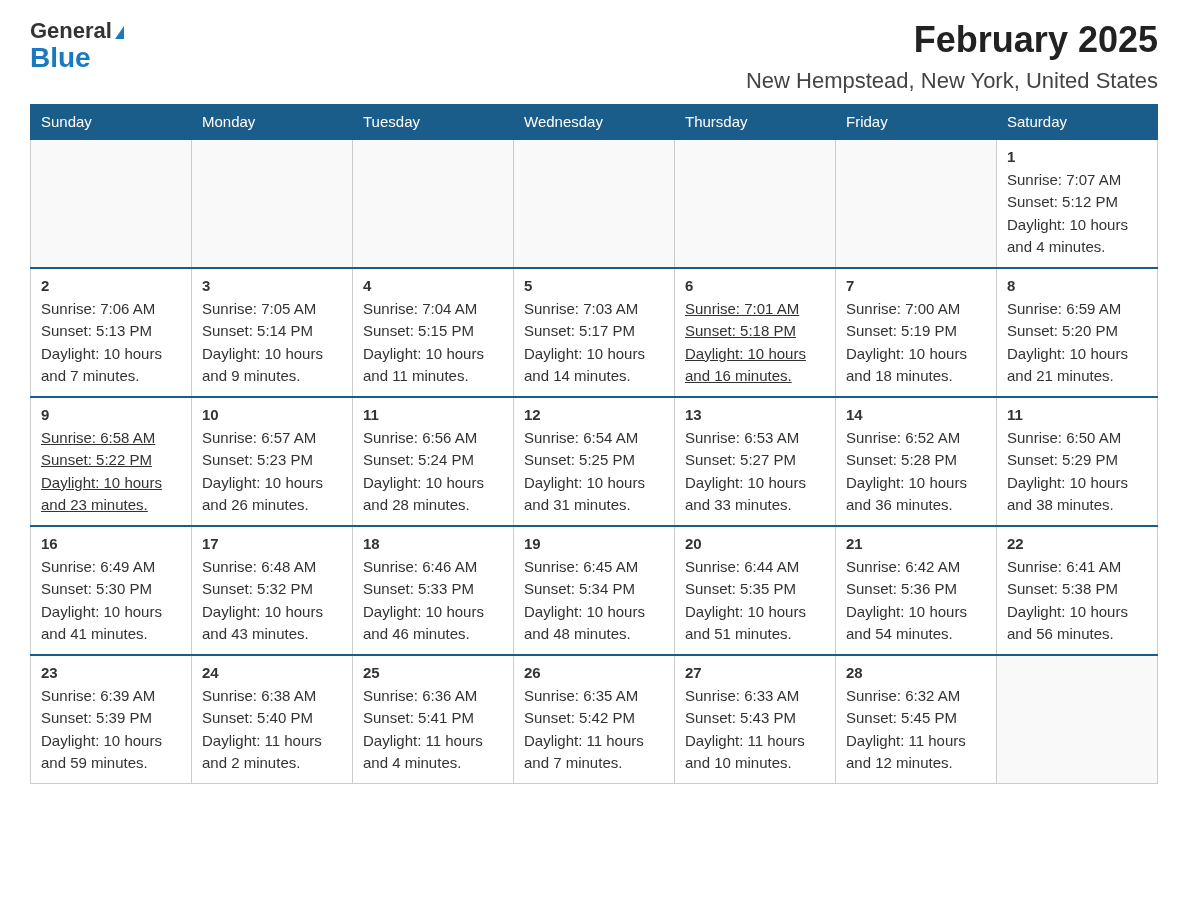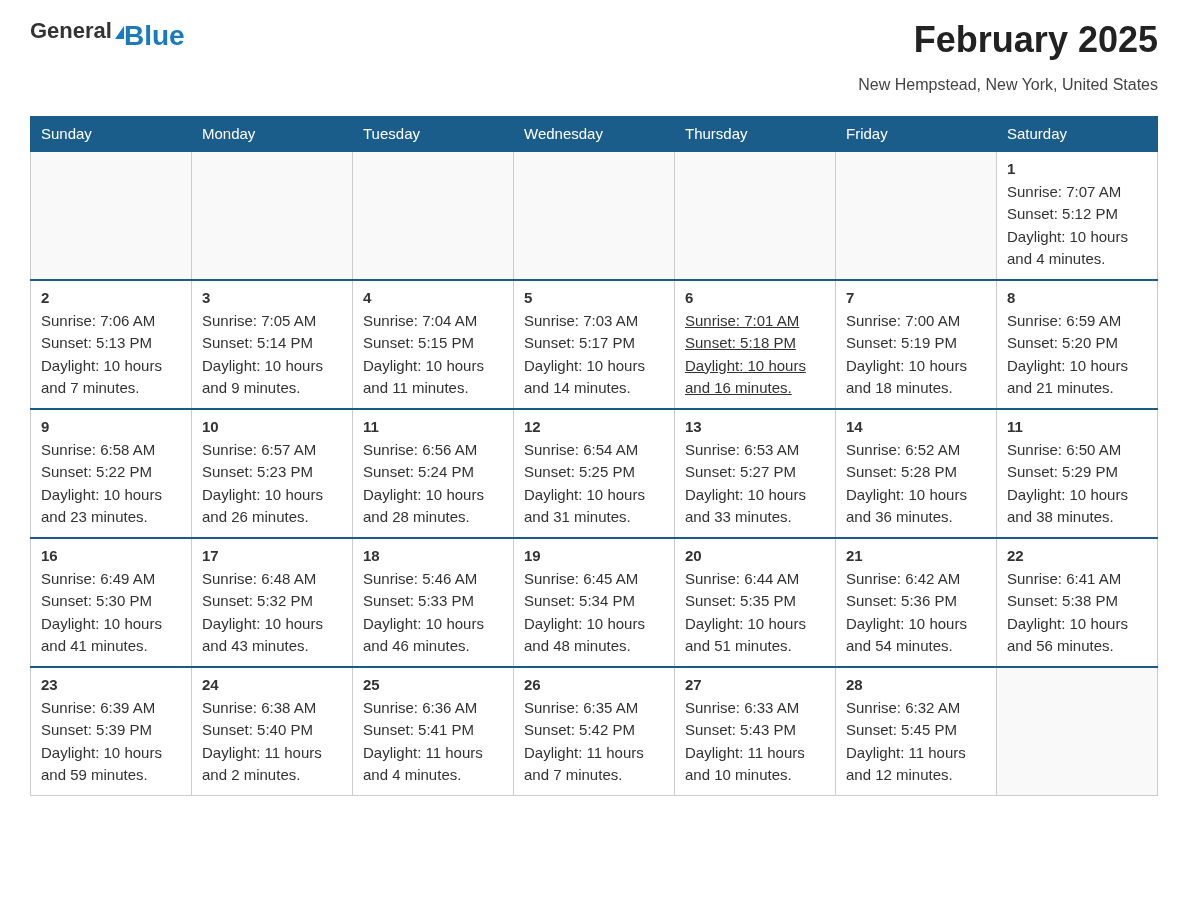--- a/index.html
+++ b/index.html
@@ -10,21 +10,21 @@
       padding: 20px 30px;
     }
     .header-section {
       display: flex;
       justify-content: space-between;
       align-items: flex-start;
       margin-bottom: 10px;
     }
     .logo {
       display: flex;
-      flex-direction: row;
+      flex-direction: column;
       align-items: flex-start;
     }
     .logo-text {
       font-size: 22px;
       font-weight: bold;
       color: #333;
       line-height: 1;
     }
     .logo-row {
       display: flex;
@@ -38,28 +38,28 @@
     .title-section {
       text-align: right;
     }
     .page-title {
       font-size: 36px;
       font-weight: bold;
       color: #222;
       line-height: 1.1;
     }
     .subtitle {
-      font-size: 16px;
+      font-size: 22px;
       color: #444;
-      margin-top: 16px;
+      margin-top: 8px;
     }
     .calendar {
       width: 100%;
       border-collapse: collapse;
-      margin-top: 22px;
+      margin-top: 10px;
     }
     .calendar th {
       background-color: #1a5c8a;
       color: #fff;
       text-align: left;
       padding: 8px 10px;
       font-size: 15px;
       font-weight: normal;
       border: 1px solid #1a5c8a;
     }
@@ -176,21 +176,21 @@
         <td>
           <span class="day-number">8</span>
           <div class="day-info" style="white-space: pre-line;">Sunrise: 6:59 AM
 Sunset: 5:20 PM
 Daylight: 10 hours and 21 minutes.</div>
         </td>
       </tr>
       <tr class="week-row">
         <td>
           <span class="day-number">9</span>
-          <div class="day-info" style="white-space: pre-line;">Sunrise: 6:58 AM
+          <div class="day-info" style="white-space: pre-line; text-decoration: underline;">Sunrise: 6:58 AM
 Sunset: 5:22 PM
 Daylight: 10 hours and 23 minutes.</div>
         </td>
         <td>
           <span class="day-number">10</span>
           <div class="day-info" style="white-space: pre-line;">Sunrise: 6:57 AM
 Sunset: 5:23 PM
 Daylight: 10 hours and 26 minutes.</div>
         </td>
         <td>
@@ -232,21 +232,21 @@
 Daylight: 10 hours and 41 minutes.</div>
         </td>
         <td>
           <span class="day-number">17</span>
           <div class="day-info" style="white-space: pre-line;">Sunrise: 6:48 AM
 Sunset: 5:32 PM
 Daylight: 10 hours and 43 minutes.</div>
         </td>
         <td>
           <span class="day-number">18</span>
-          <div class="day-info" style="white-space: pre-line;">Sunrise: 5:46 AM
+          <div class="day-info" style="white-space: pre-line;">Sunrise: 6:46 AM
 Sunset: 5:33 PM
 Daylight: 10 hours and 46 minutes.</div>
         </td>
         <td>
           <span class="day-number">19</span>
           <div class="day-info" style="white-space: pre-line;">Sunrise: 6:45 AM
 Sunset: 5:34 PM
 Daylight: 10 hours and 48 minutes.</div>
         </td>
         <td>

